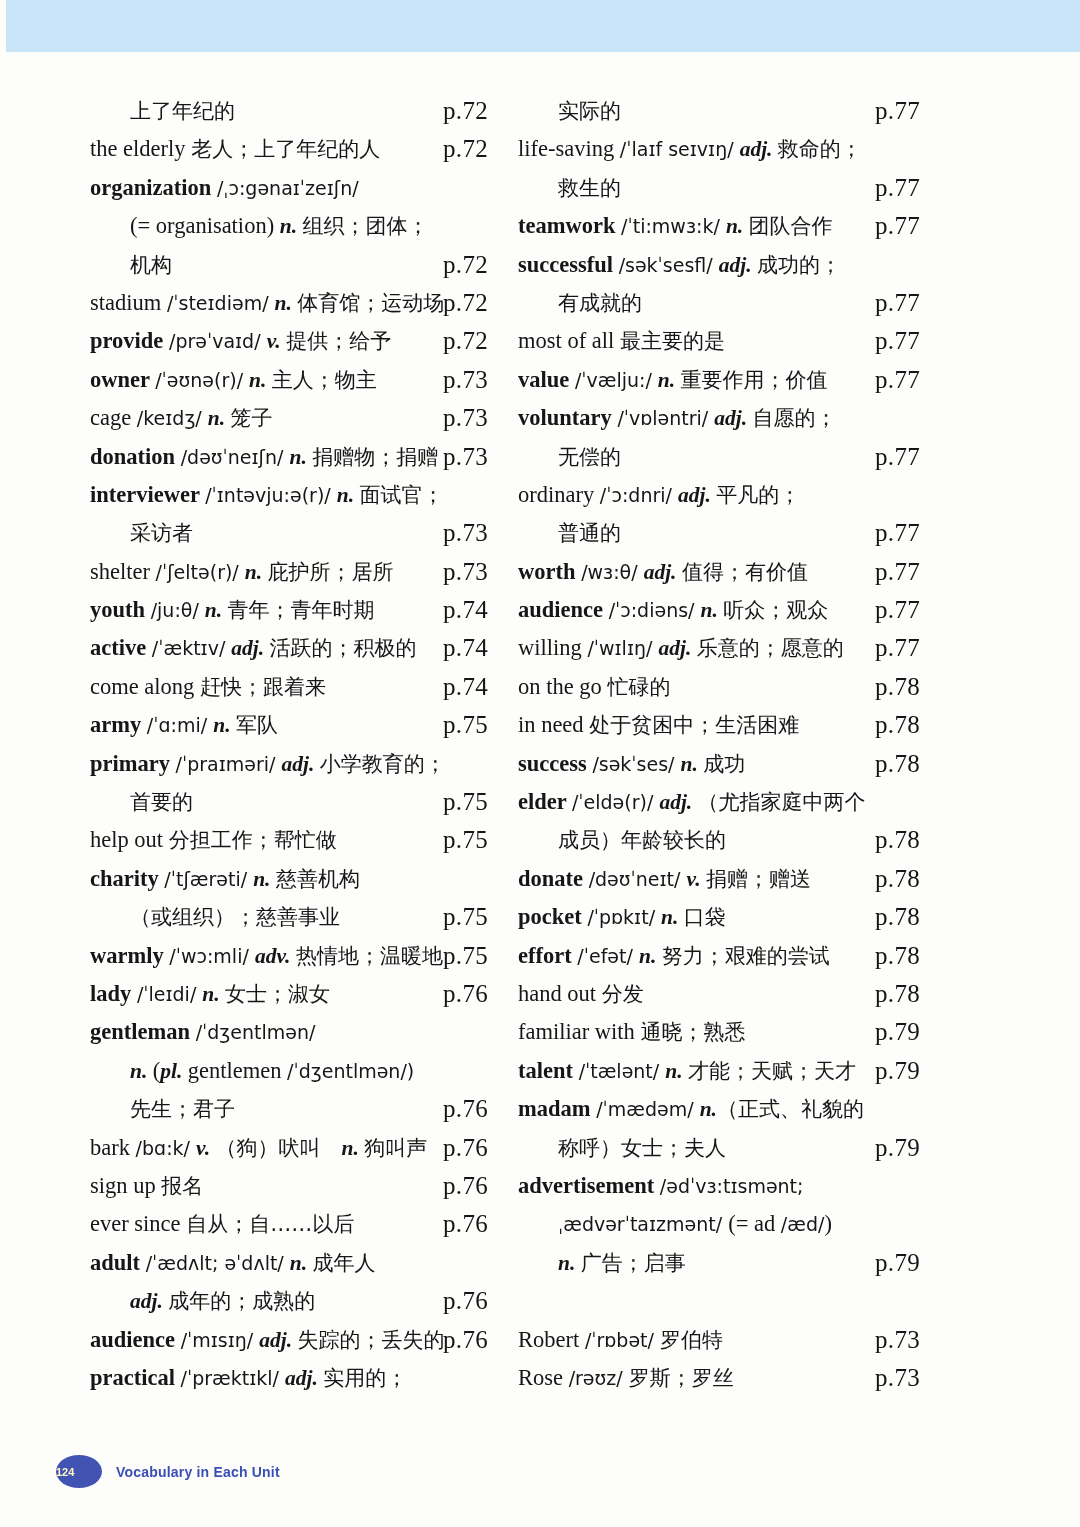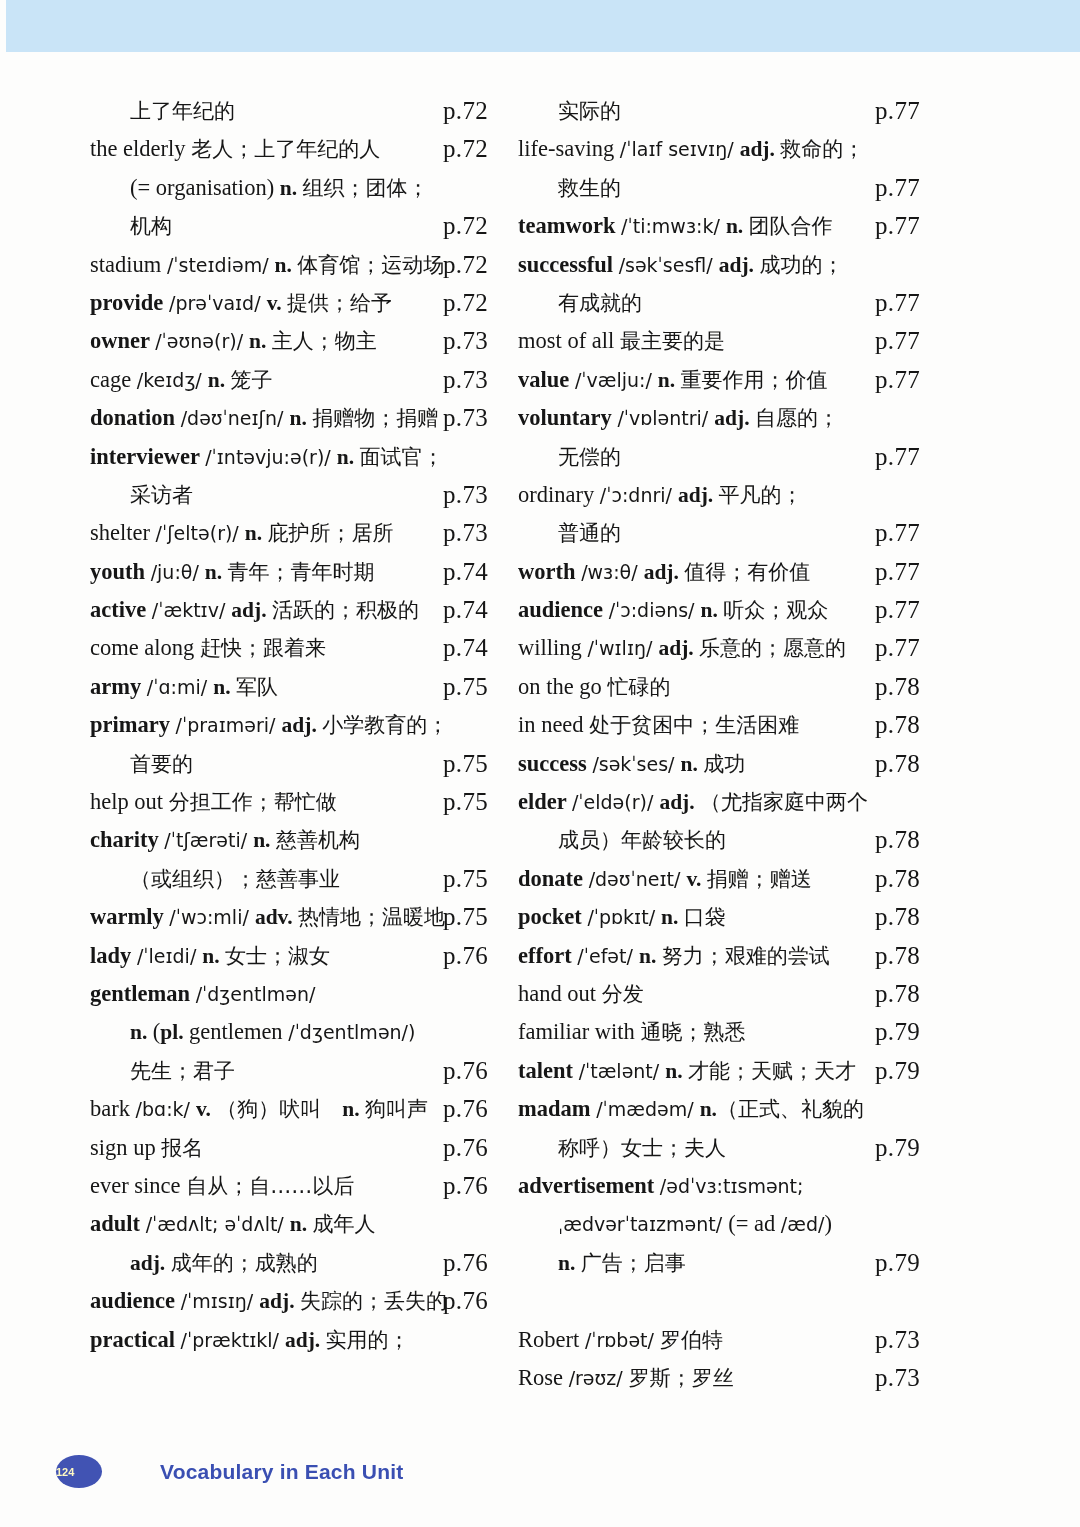--- a/index.html
+++ b/index.html
@@ -13,40 +13,41 @@
   .col{position:absolute;top:92px;}
   .col-left{left:90px;width:398px;}
   .col-right{left:518px;width:402px;}
   .line{position:relative;height:38.4px;line-height:38.4px;white-space:nowrap;}
   .line .content{display:inline-block;white-space:nowrap;}
   .line.indent .content{padding-left:40px;}
   .line .pg{position:absolute;right:0;top:0;font-size:25px;letter-spacing:0.3px;}
   .s-b{font-weight:bold;font-size:22.5px;}
   .s-r{font-size:22.5px;}
   .s-ph{font-family:"DejaVu Sans", sans-serif;font-size:19px;text-align:center;}
-  .s-i{font-weight:bold;font-size:21.5px;}
+  .s-i{font-style:italic;font-weight:bold;font-size:21.5px;}
   .s-zh{font-family:"DejaVu Sans", sans-serif;font-size:21px;}
   .footer{position:absolute;left:56px;top:1455px;display:flex;align-items:center;gap:14px;}
   .badge{
     width:46px;height:33px;border-radius:50%;
     display:flex;align-items:center;justify-content:flex-start;
     color:#fef9c3;font-family:"Liberation Sans", sans-serif;font-weight:bold;font-size:11px;
   }
   .footer-title{
-    font-family:"Liberation Sans", sans-serif;font-weight:bold;font-size:21px;letter-spacing:0.2px;margin-left:44px;
+    font-family:"Liberation Sans", sans-serif;font-weight:bold;font-size:14px;letter-spacing:0.2px;
   }
 </style>
 </head>
 <body style="background: rgb(253, 253, 252); color: rgb(22, 22, 22);">
 
 <div class="page">
   <div class="top-band" style="background: rgb(201, 228, 247);"></div>
   <div class="col col-left" id="col-left">
       <div class="line indent"><span class="content"><span class="s-zh">上了年纪的</span></span><span class="pg">p.72</span></div>
       <div class="line"><span class="content"><span class="s-r">the elderly </span><span class="s-zh">老人；上了年纪的人</span></span><span class="pg">p.72</span></div>
+      <div class="line"><span class="content"><span class="s-b">organization </span><span class="s-ph">/ˌɔ:gənaɪˈzeɪʃn/</span></span></div>
       <div class="line indent"><span class="content"><span class="s-r">(= organisation) </span><span class="s-i">n. </span><span class="s-zh">组织；团体；</span></span></div>
       <div class="line indent"><span class="content"><span class="s-zh">机构</span></span><span class="pg">p.72</span></div>
       <div class="line"><span class="content"><span class="s-r">stadium </span><span class="s-ph">/ˈsteɪdiəm/ </span><span class="s-i">n. </span><span class="s-zh">体育馆；运动场</span></span><span class="pg">p.72</span></div>
       <div class="line"><span class="content"><span class="s-b">provide </span><span class="s-ph">/prəˈvaɪd/ </span><span class="s-i">v. </span><span class="s-zh">提供；给予</span></span><span class="pg">p.72</span></div>
       <div class="line"><span class="content"><span class="s-b">owner </span><span class="s-ph">/ˈəʊnə(r)/ </span><span class="s-i">n. </span><span class="s-zh">主人；物主</span></span><span class="pg">p.73</span></div>
       <div class="line"><span class="content"><span class="s-r">cage </span><span class="s-ph">/keɪdʒ/ </span><span class="s-i">n. </span><span class="s-zh">笼子</span></span><span class="pg">p.73</span></div>
       <div class="line"><span class="content"><span class="s-b">donation </span><span class="s-ph">/dəʊˈneɪʃn/ </span><span class="s-i">n. </span><span class="s-zh">捐赠物；捐赠</span></span><span class="pg">p.73</span></div>
       <div class="line"><span class="content"><span class="s-b">interviewer </span><span class="s-ph">/ˈɪntəvju:ə(r)/ </span><span class="s-i">n. </span><span class="s-zh">面试官；</span></span></div>
       <div class="line indent"><span class="content"><span class="s-zh">采访者</span></span><span class="pg">p.73</span></div>
       <div class="line"><span class="content"><span class="s-r">shelter </span><span class="s-ph">/ˈʃeltə(r)/ </span><span class="s-i">n. </span><span class="s-zh">庇护所；居所</span></span><span class="pg">p.73</span></div>

